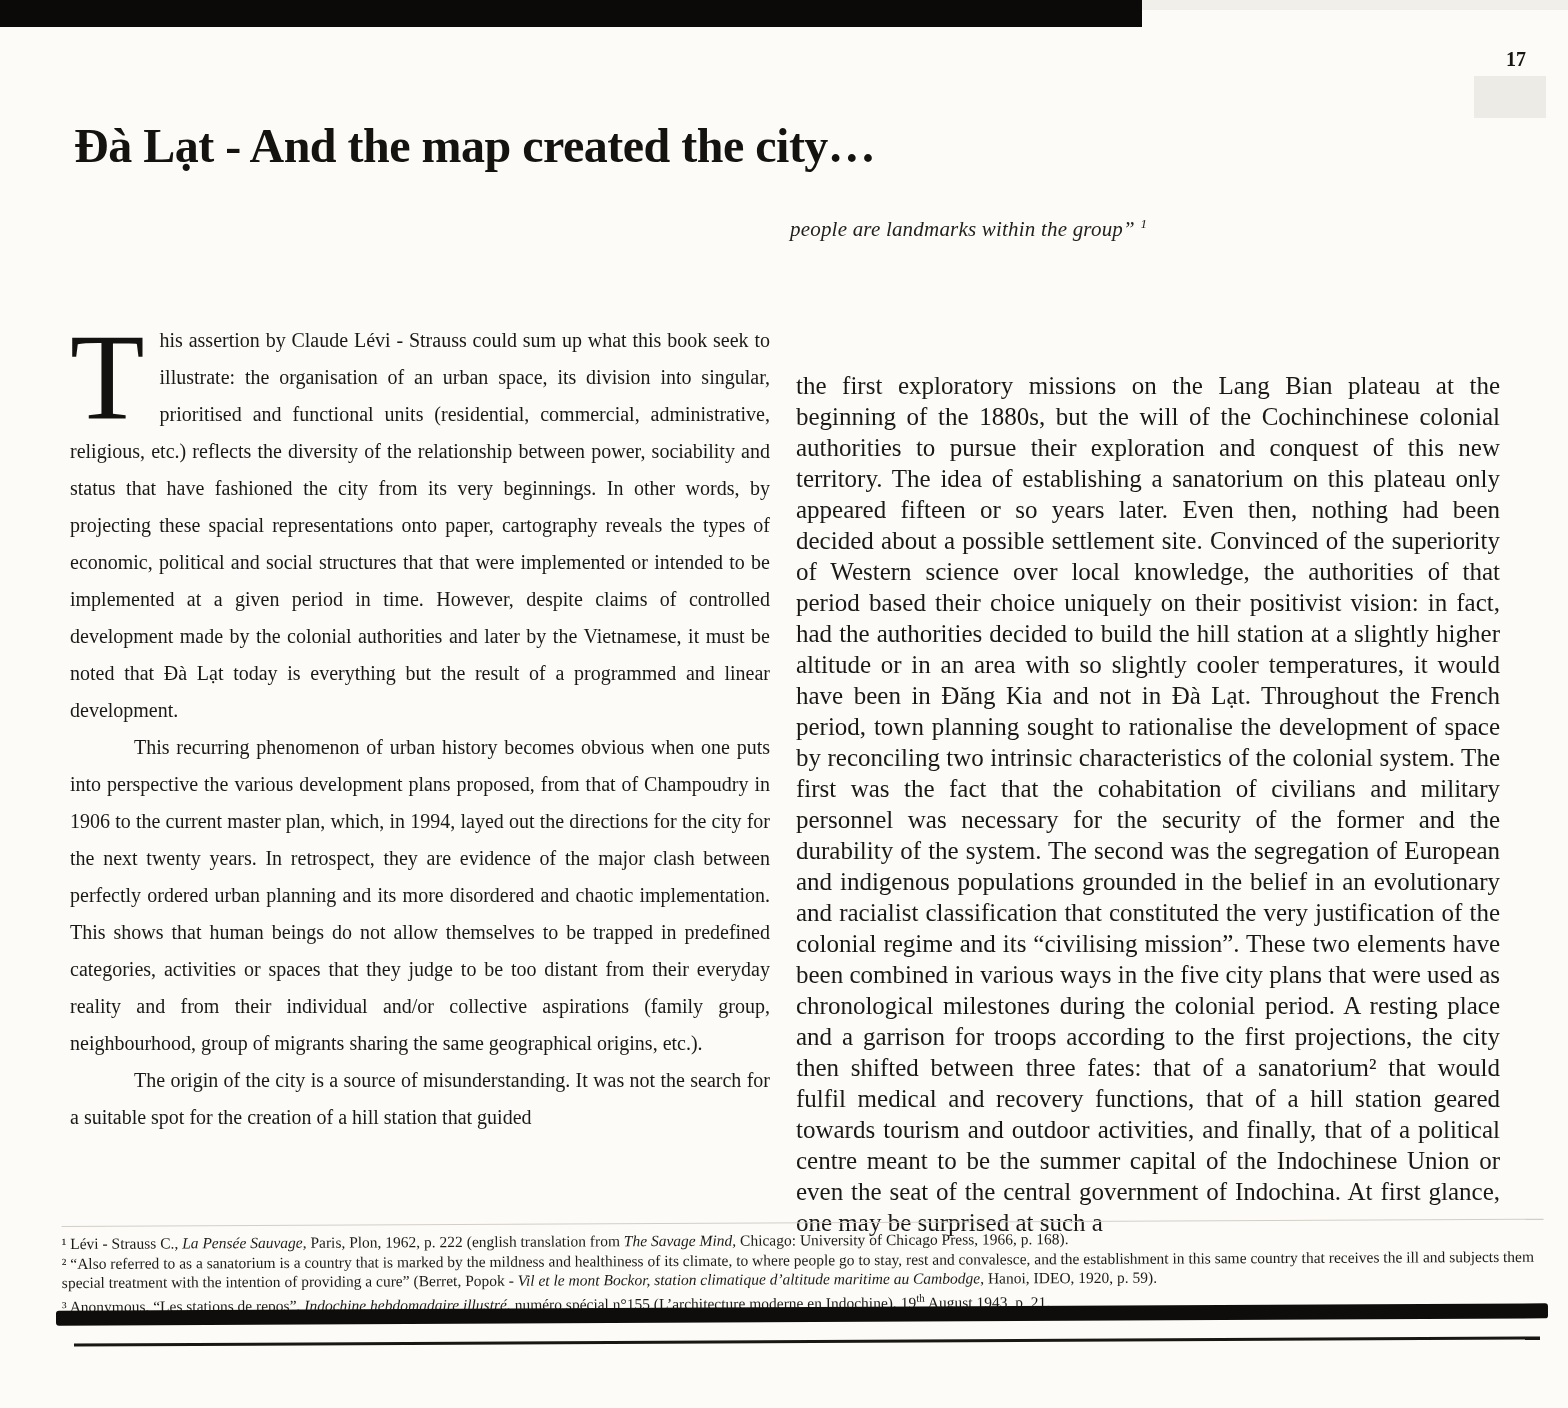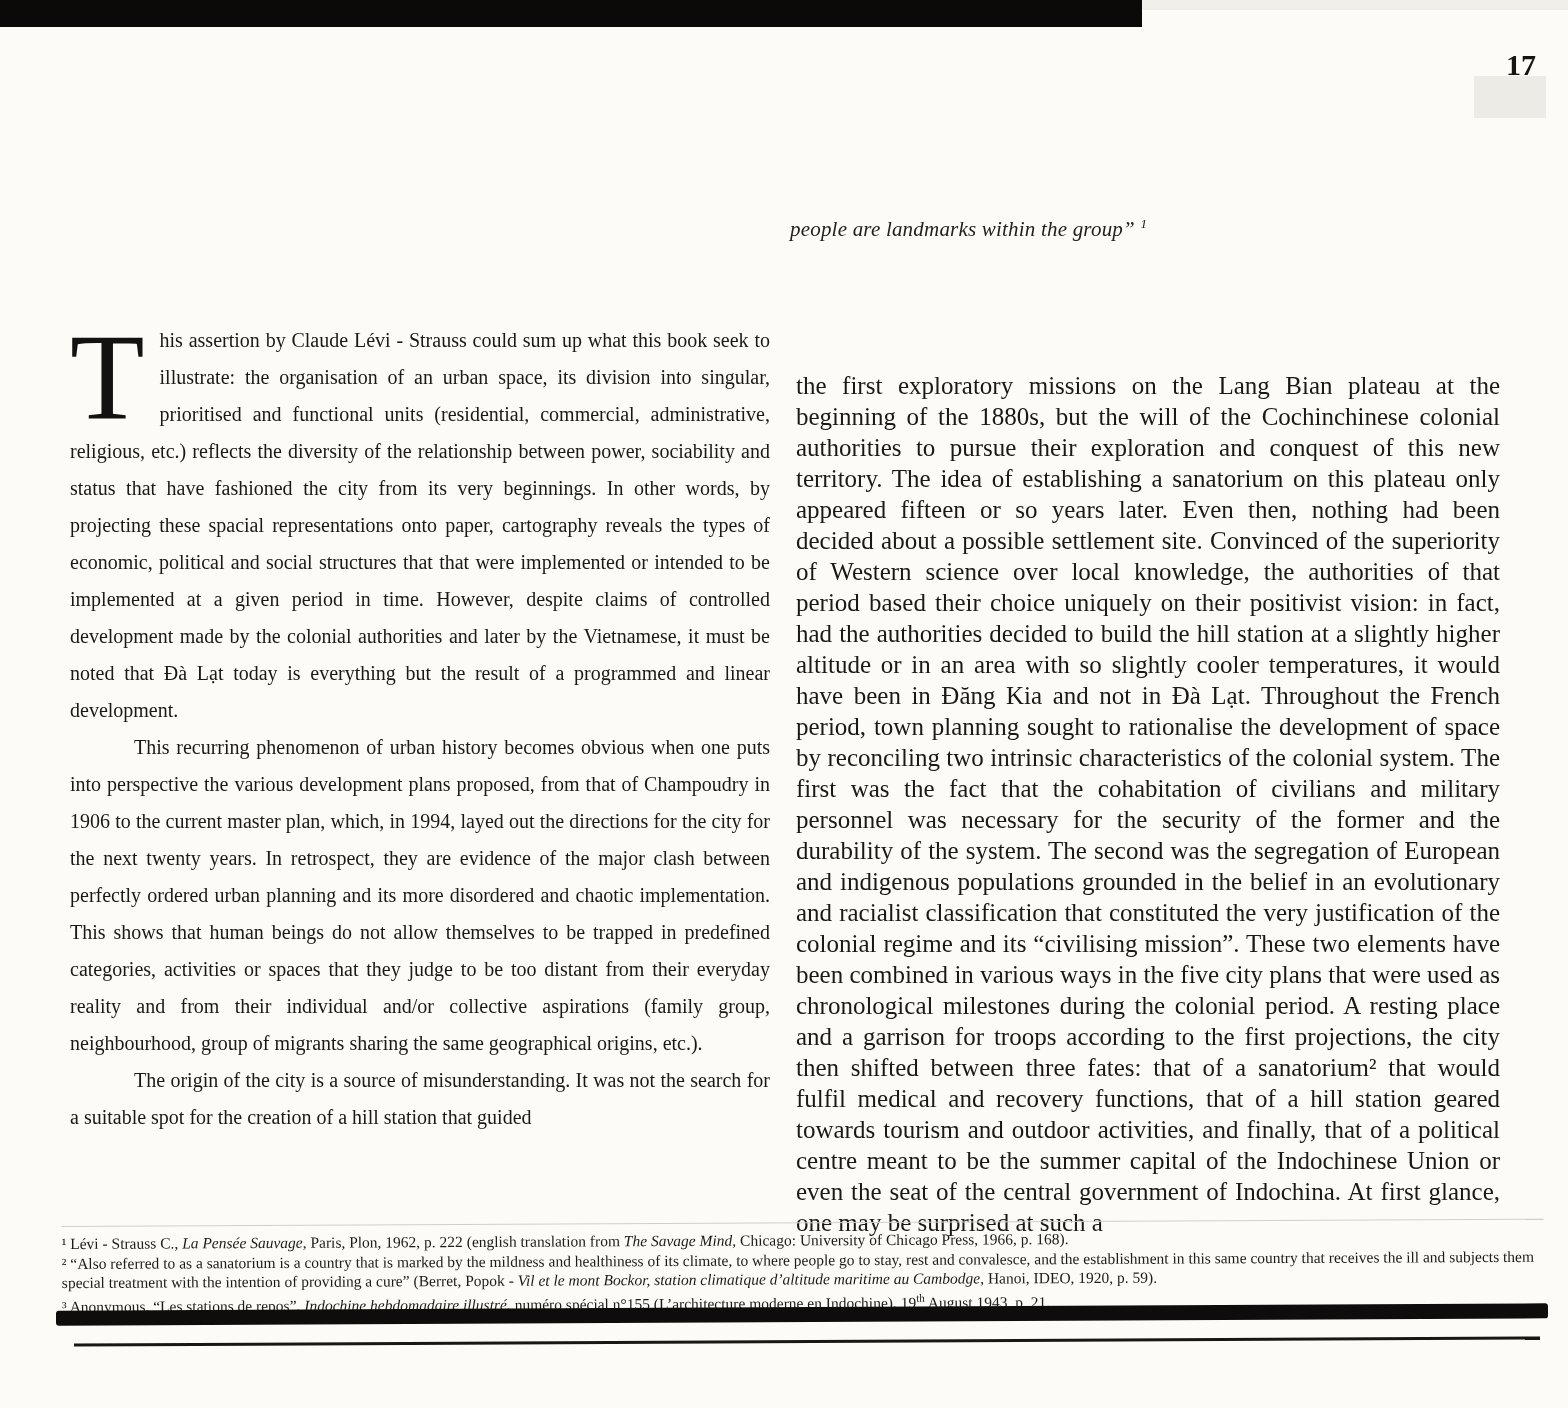--- a/index.html
+++ b/index.html
@@ -22,22 +22,22 @@
     position: absolute; top: 0; left: 1142px; right: 0;
     height: 10px; background: #f1efe9;
   }
 
   .pageno-shadow {
     position: absolute; top: 76px; right: 22px;
     width: 72px; height: 42px;
     background: #edebe6;
   }
   .page-number {
-    position: absolute; top: 48px; right: 32px;
-    font-size: 30px; font-weight: bold; color: #17150f;
+    position: absolute; top: 48px; right: 42px;
+    font-size: 20px; font-weight: bold; color: #17150f;
   }
 
   .title {
     position: absolute; left: 74px; top: 118px;
     margin: 0;
     font-size: 48px; font-weight: 700;
     letter-spacing: -0.5px;
     color: #151310;
   }
 
@@ -98,20 +98,21 @@
 <body>
 
 <div class="page">
 
   <div class="top-bar"></div>
   <div class="top-bar-tail"></div>
 
   <div class="pageno-shadow"></div>
   <div class="page-number">17</div>
 
+  <h1 class="title">Đà Lạt - And the map created the city…</h1>
 
   <div class="epigraph">
     <div><span>people are landmarks within the group” </span><sup>1</sup></div>
   </div>
 
   <div class="columns">
     <div class="col col-left">
       <p class="first"><span class="dropcap">T</span><span>his assertion by Claude Lévi - Strauss could sum up what this book seek to illustrate: the organisation of an urban space, its division into singular, prioritised and functional units (residential, commercial, administrative, religious, etc.) reflects the diversity of the relationship between power, sociability and status that have fashioned the city from its very beginnings. In other words, by projecting these spacial representations onto paper, cartography reveals the types of economic, political and social structures that that were implemented or intended to be implemented at a given period in time. However, despite claims of controlled development made by the colonial authorities and later by the Vietnamese, it must be noted that Đà Lạt today is everything but the result of a programmed and linear development.</span></p>
       <p class="indent">This recurring phenomenon of urban history becomes obvious when one puts into perspective the various development plans proposed, from that of Champoudry in 1906 to the current master plan, which, in 1994, layed out the directions for the city for the next twenty years. In retrospect, they are evidence of the major clash between perfectly ordered urban planning and its more disordered and chaotic implementation. This shows that human beings do not allow themselves to be trapped in predefined categories, activities or spaces that they judge to be too distant from their everyday reality and from their individual and/or collective aspirations (family group, neighbourhood, group of migrants sharing the same geographical origins, etc.).</p>
       <p class="indent">The origin of the city is a source of misunderstanding. It was not the search for a suitable spot for the creation of a hill station that guided</p>

